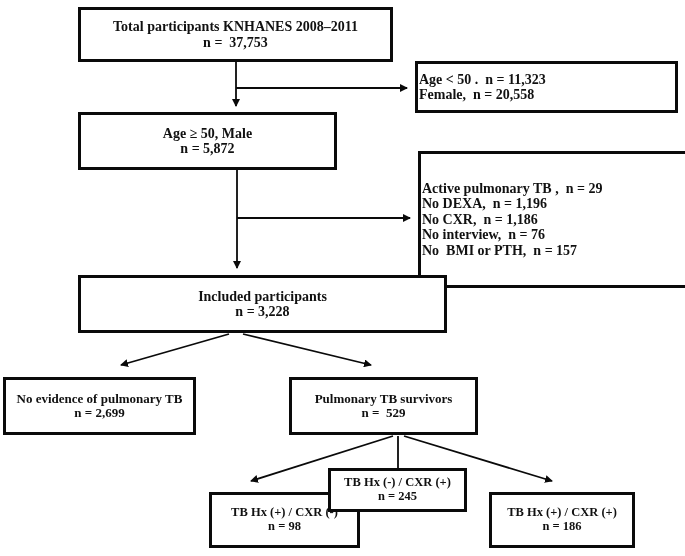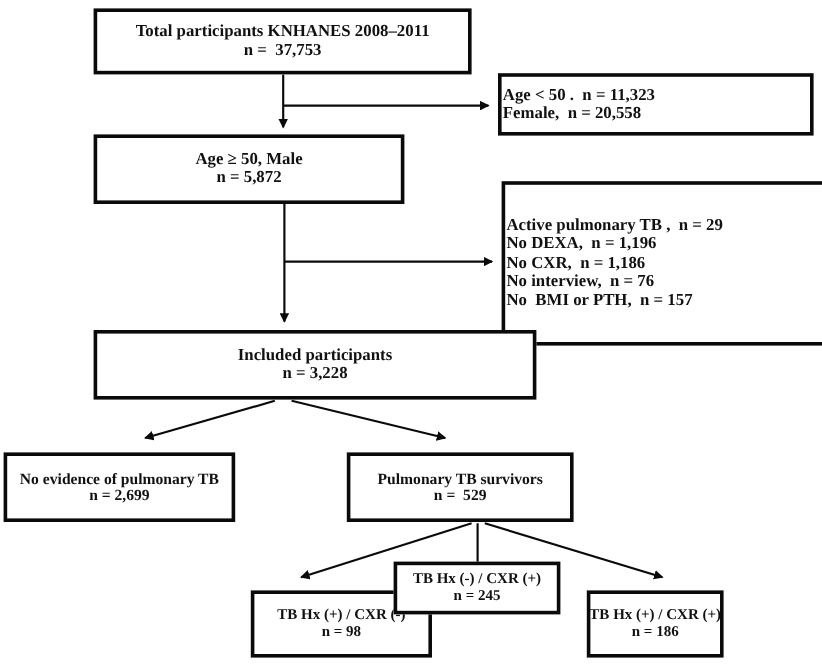--- a/index.html
+++ b/index.html
@@ -40,21 +40,21 @@
   
   .b-total     { left: 78px;  top: 7px;   width: 315px; height: 55px; }
   .b-excl1     { left: 415px; top: 61px;  width: 263px; height: 52px; }
   .b-age50     { left: 78px;  top: 112px; width: 259px; height: 58px; }
   .b-excl2     { left: 418px; top: 151px; width: 285px; height: 137px; }
   .b-included  { left: 78px;  top: 275px; width: 369px; height: 58px; }
   .b-notb      { left: 3px;   top: 377px; width: 193px; height: 58px; }
   .b-surv      { left: 289px; top: 377px; width: 189px; height: 58px; }
   .b-g1        { left: 168px; top: 492px; width: 151px; height: 56px; margin-left: 41px; }
   .b-g2        { left: 328px; top: 468px; width: 139px; height: 44px; }
-  .b-g3        { left: 489px; top: 492px; width: 114px; height: 56px; }
+  .b-g3        { left: 489px; top: 492px; width: 146px; height: 56px; }
 
   .arrows {
     position: absolute;
     left: 0; top: 0;
     width: 685px; height: 556px;
     z-index: 1;
   }
 </style>
 </head>
 <body>

